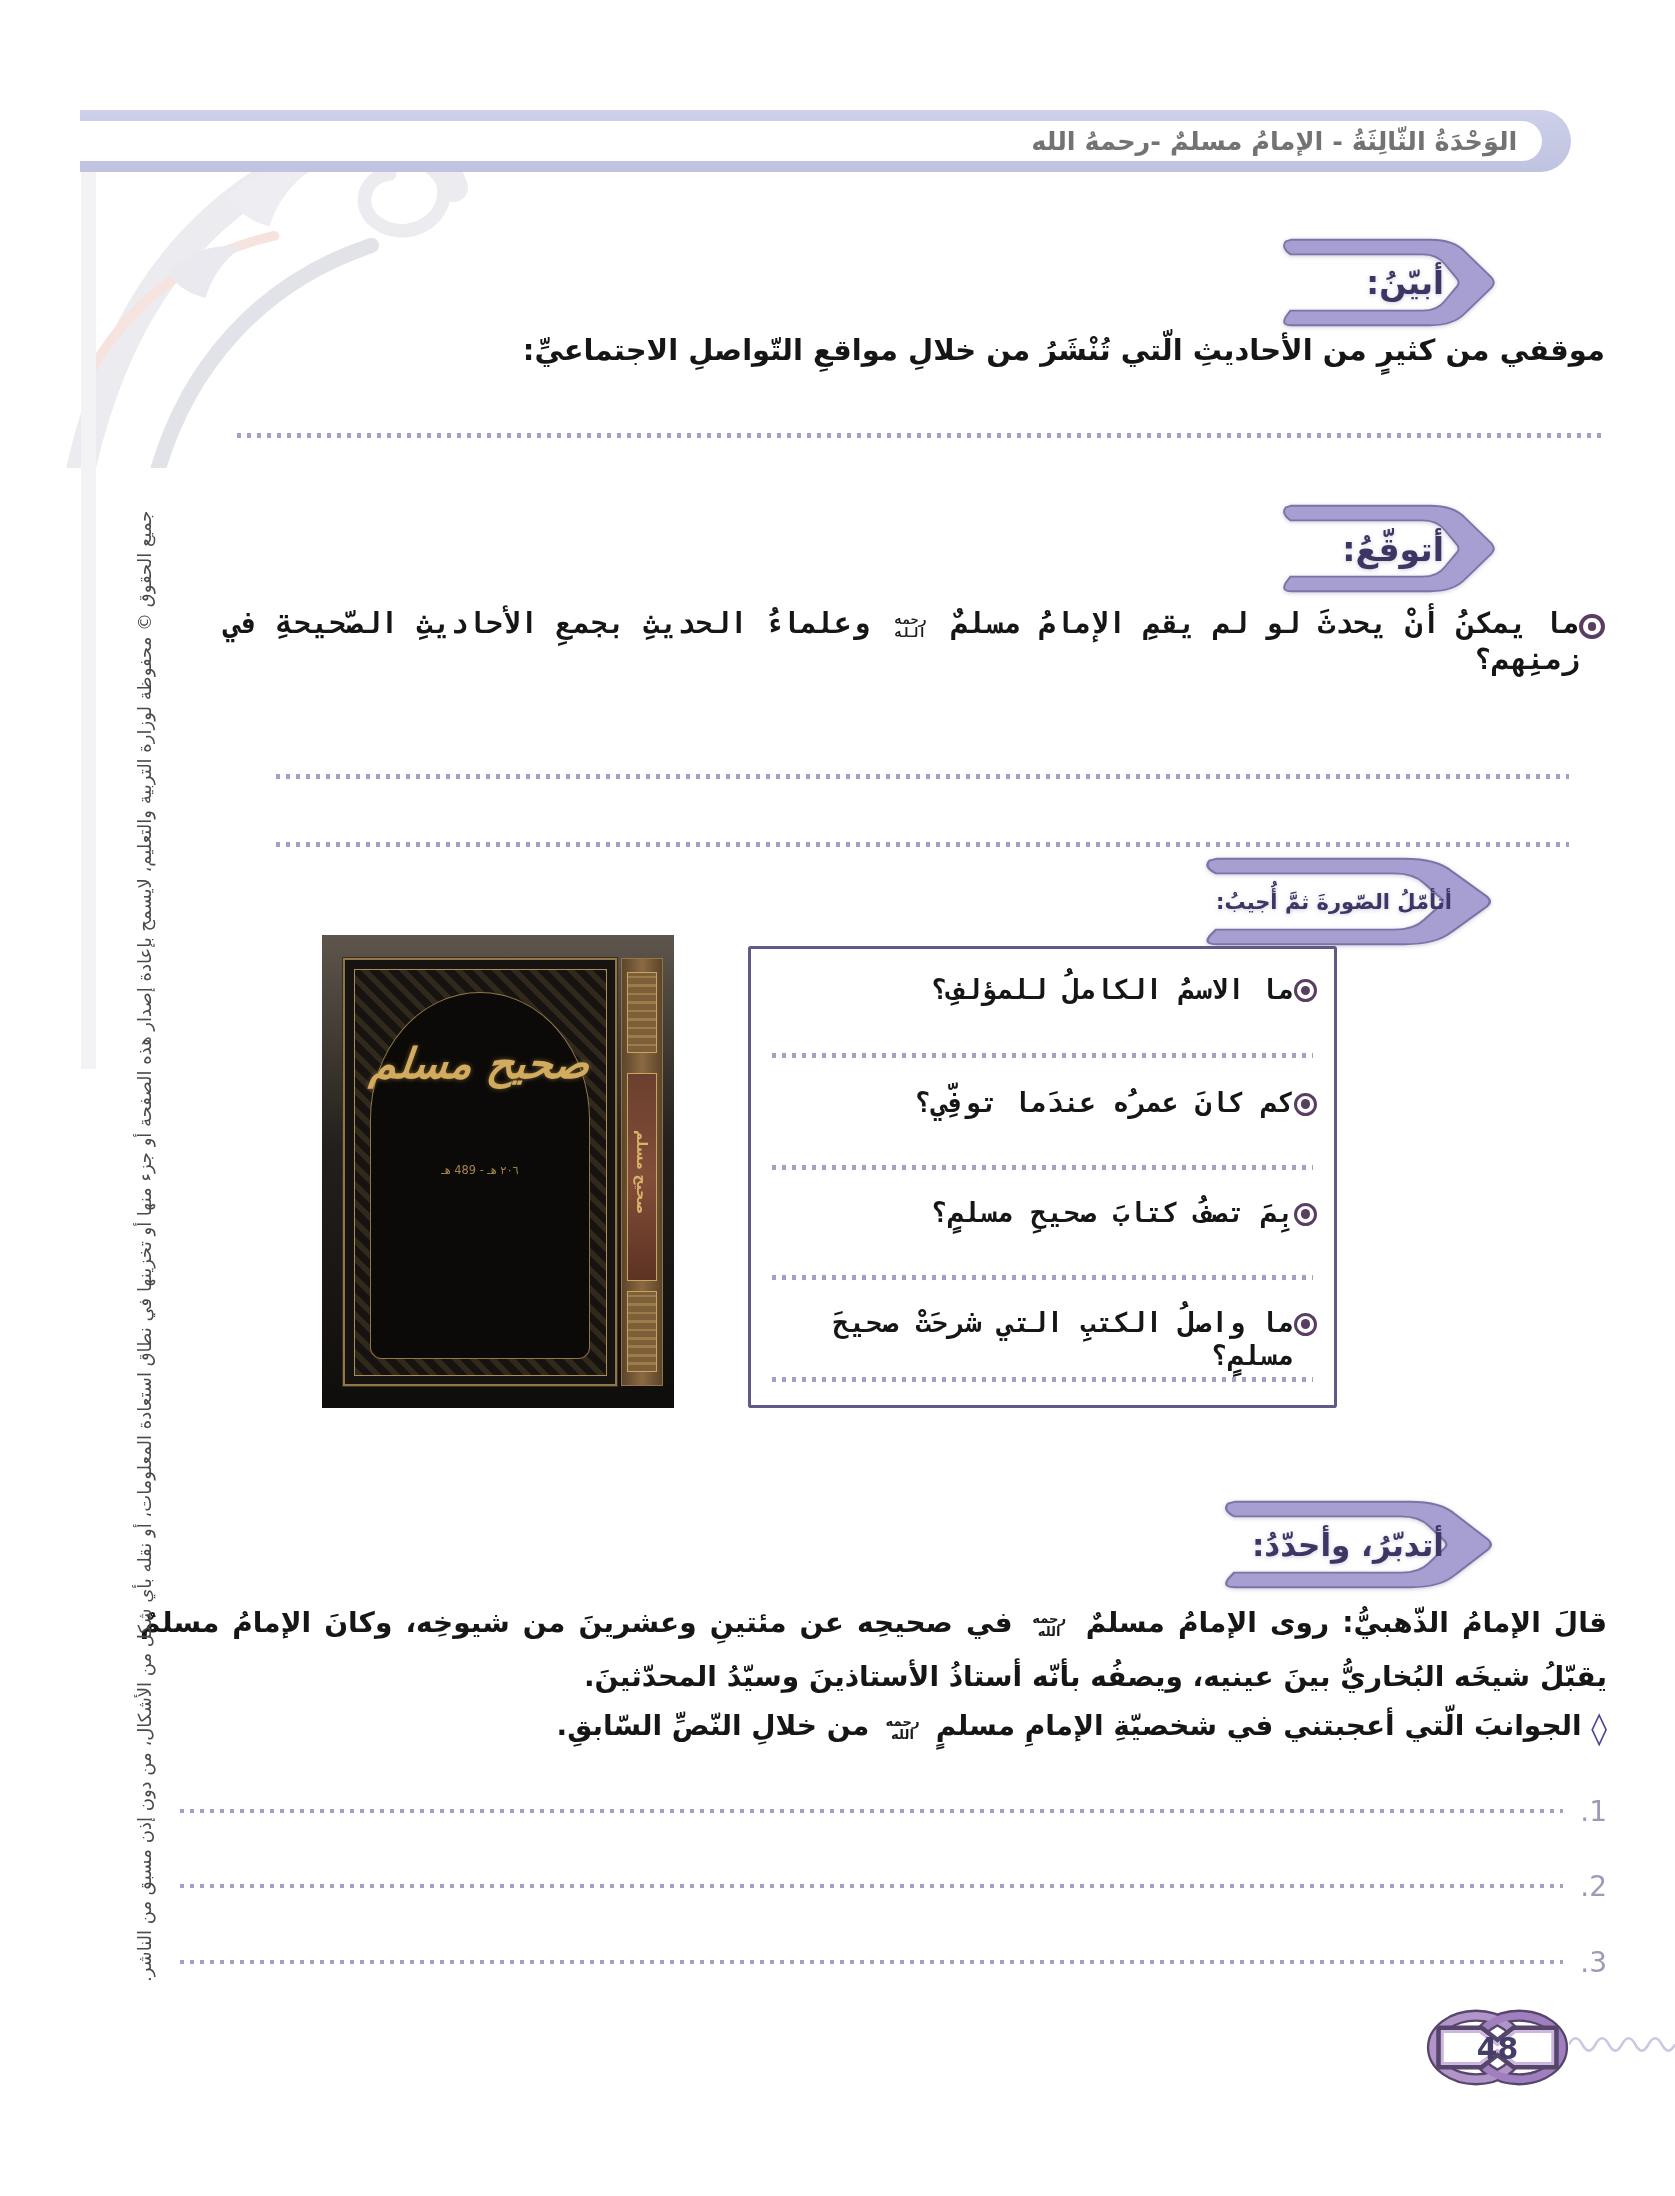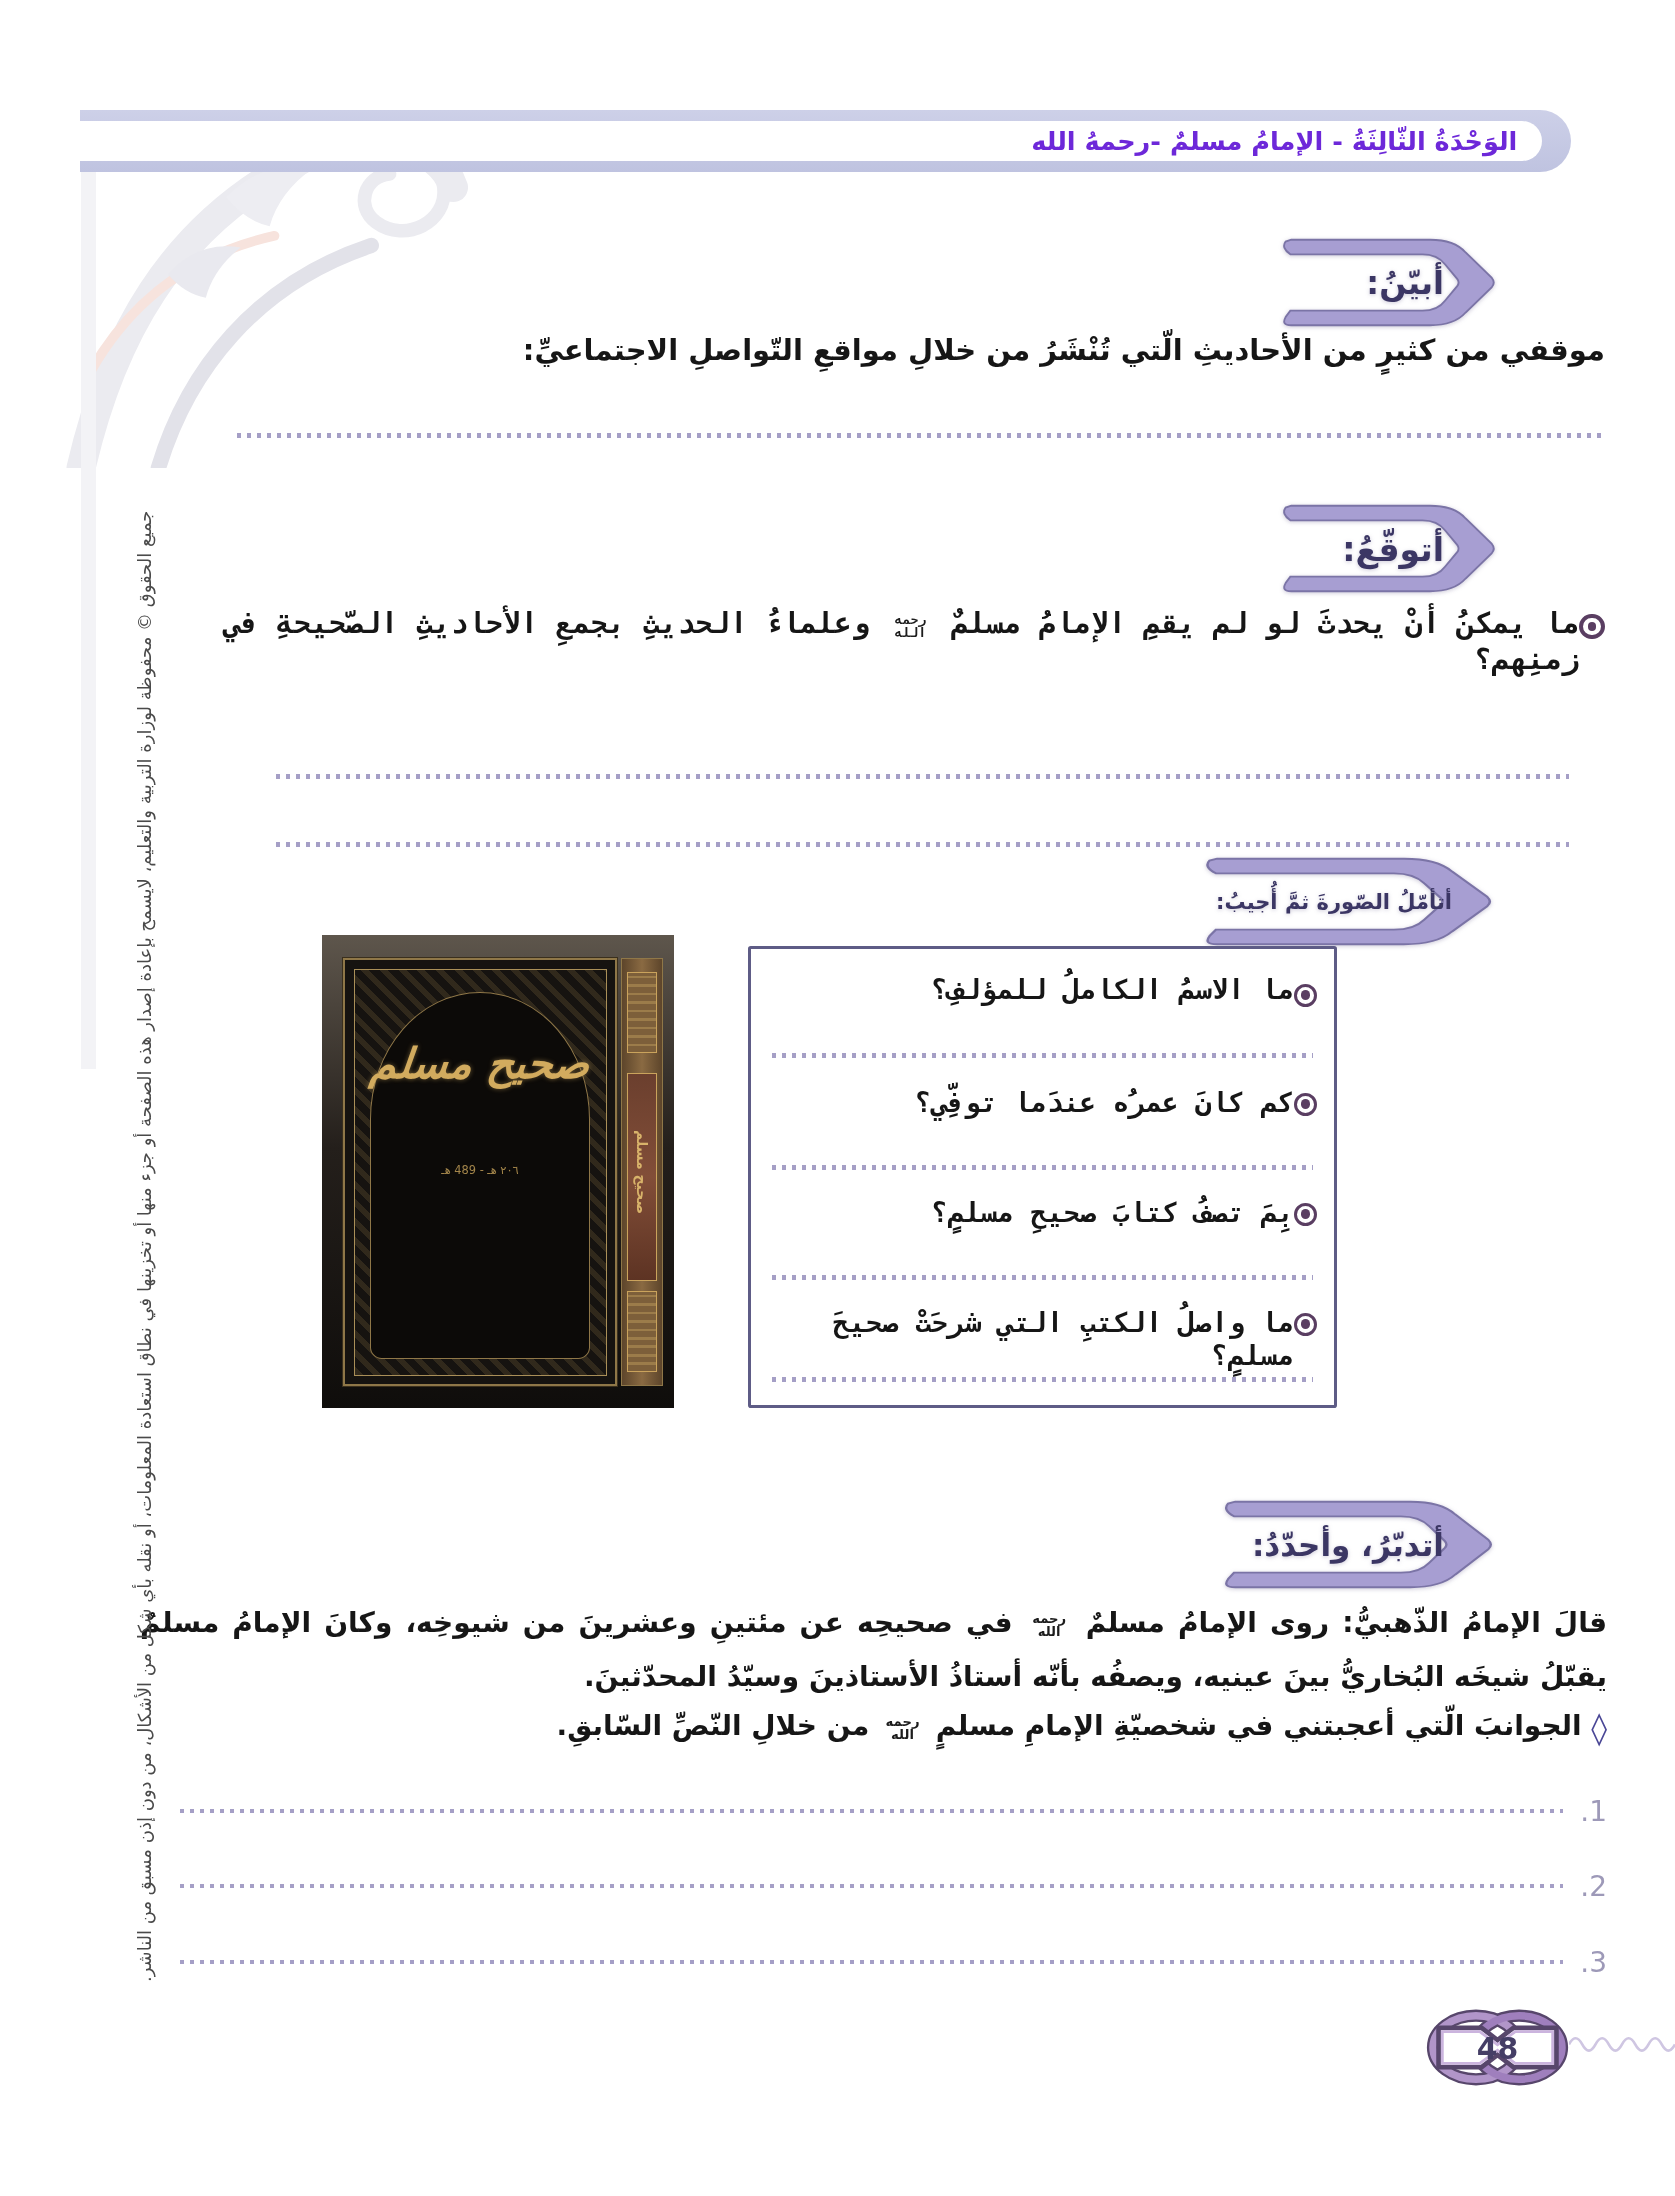--- a/index.html
+++ b/index.html
@@ -9,21 +9,21 @@
   
   .corner-orn { position:absolute; left:52px; top:52px; width:416px; height:416px; }
   .left-strip { position:absolute; left:81px; top:142px; width:15px; height:927px; background:#f3f3f6; }
 
   
   .hdr-bar { position:absolute; left:80px; top:110px; width:1491px; height:62px;
              background:linear-gradient(180deg,#cdd0e8,#bfc3e0); border-radius:0 32px 32px 0; }
   .hdr-inner { position:absolute; left:0; top:11.4px; width:1462px; height:40px; background:#fff;
                border-radius:0 20px 20px 0; }
   .hdr-title { position:absolute; right:24.6px; top:0; line-height:40px; font-size:25.6px;
-               color:#6d28d9; white-space:nowrap; font-weight:600; }
+               color:#737373; white-space:nowrap; font-weight:600; }
 
   
   .banner { position:absolute; height:91px; filter:drop-shadow(0 1.9px 1.9px rgba(90,80,130,.30)); }
   .banner svg { width:100%; height:100%; display:block; }
   .banner .lbl { position:absolute; right:61px; top:50%; transform:translateY(-50%);
                  font-weight:bold; color:#3b3664; white-space:nowrap; }
 
   
   .artext { color:#161616; font-weight:600; }
   .dline { position:absolute; height:4.7px;
@@ -156,21 +156,21 @@
   </div>
   <div class="spine">
     <div class="spine-orn-t"></div>
     <div class="spine-band"></div>
     <div class="spine-orn-b"></div>
     <div class="spine-title">صحيح مسلم</div>
   </div>
 </div>
 
 <div class="qbox">
-  <div class="q-row artext" style="top:24.6px;align-items:flex-end;">
+  <div class="q-row artext" style="top:24.6px;">
     <span class="ring sm" style="margin-top:5.7px;"></span>
     <span>ما الاسمُ الكاملُ للمؤلفِ؟</span>
   </div>
   <div class="dline" style="top:104px;"></div>
   <div class="q-row artext" style="top:138px;">
     <span class="ring sm" style="margin-top:5.7px;"></span>
     <span>كم كانَ عمرُه عندَما توفِّي؟</span>
   </div>
   <div class="dline" style="top:216px;"></div>
   <div class="q-row artext" style="top:248px;">

